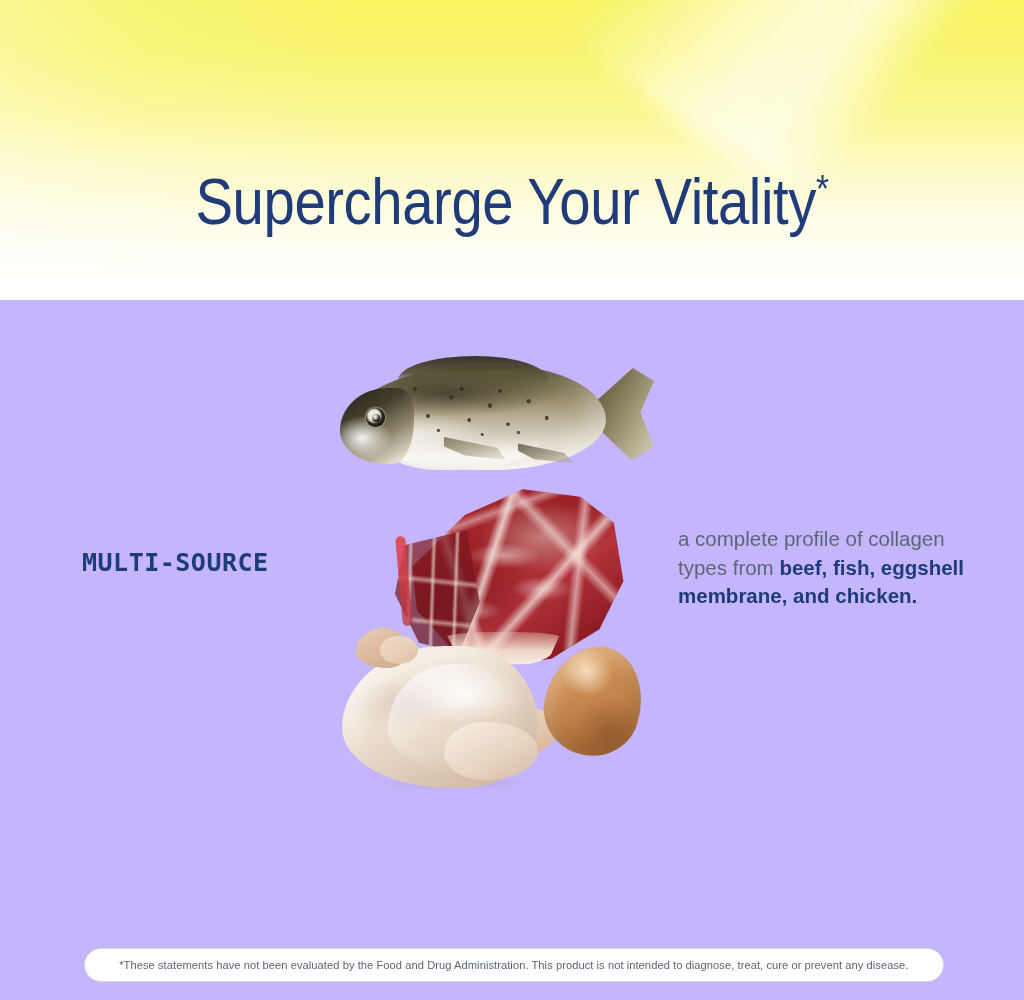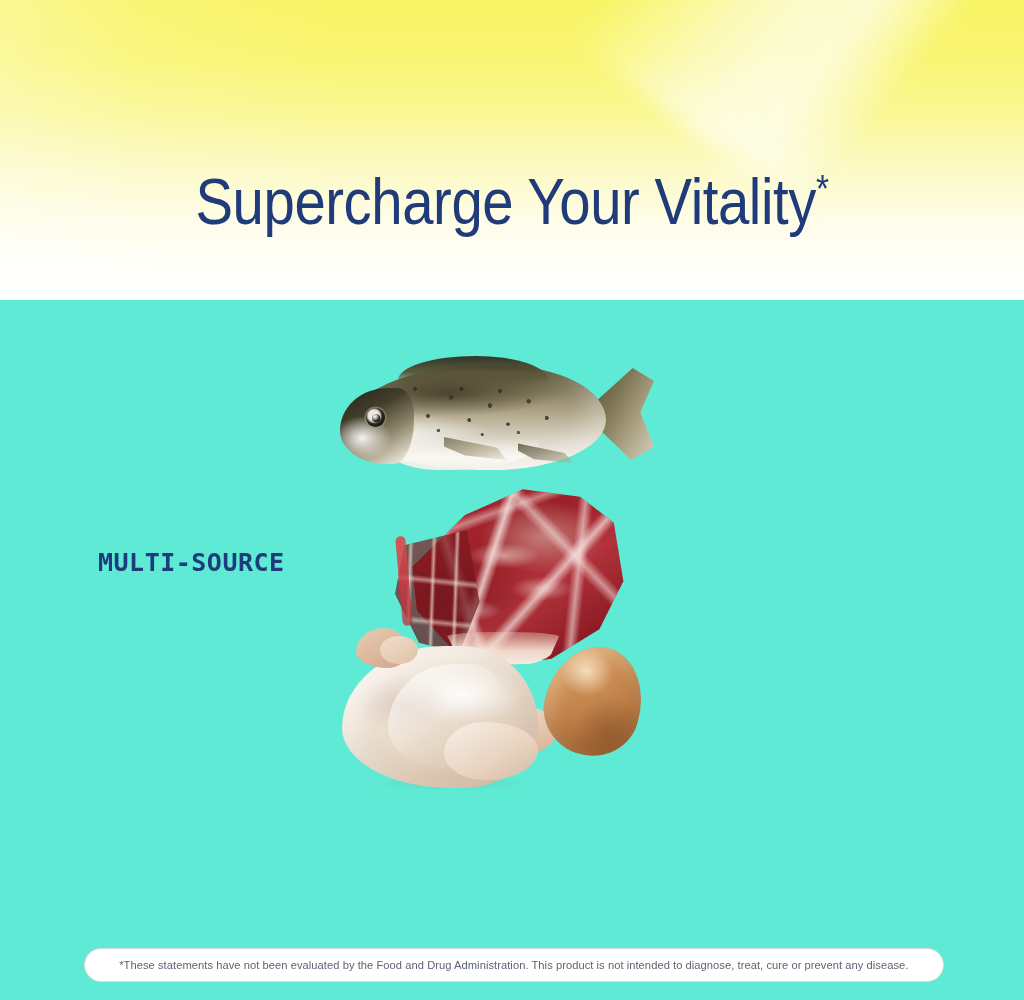--- a/index.html
+++ b/index.html
@@ -10,21 +10,21 @@
     background:#ffffff;
     position:relative;
     overflow:hidden;
   }
 
   
   #stage {
     position:relative;
     width:1024px;
     height:1000px;
-    background:#5eead4;
+    background:#c4b5fd;
     overflow:hidden;
   }
 
   
   .hero-gradient {
     position:absolute;
     left:0; top:0;
     width:1024px; height:300px;
     background:
       linear-gradient(to bottom,
@@ -400,21 +400,21 @@
     left:82px; top:546px;
     width:300px;
     z-index:12;
     color:#1f3b7a;
     font-family:"DejaVu Sans Mono", "Liberation Mono", monospace;
     font-size:25px;
     font-weight:700;
     line-height:1.38;
     letter-spacing:0.5px;
   }
-  .left-label .ll-line { display:block; white-space:pre;margin-left:16px; }
+  .left-label .ll-line { display:block; white-space:pre; }
 
   
   .right-copy {
     position:absolute;
     left:678px; top:525px;
     width:300px;
     z-index:12;
     font-family:"Liberation Sans", sans-serif;
     font-size:20.5px;
     line-height:1.40;
@@ -496,18 +496,22 @@
     <div class="egg-wrap">
       <div class="egg"></div>
     </div>
 
   </div>
 
   <div class="left-label">
     <span class="ll-line">MULTI-SOURCE</span>
   </div>
 
+  <p class="right-copy"><span>a complete profile of</span>
+    <span>collagen types from </span><b>beef,</b>
+    <b>fish, eggshell membrane,</b>
+    <b>and chicken.</b></p>
 
   <div class="disclaimer">
     <span class="disclaimer-text">*These statements have not been evaluated by the Food and Drug Administration. This product is not intended to diagnose, treat, cure or prevent any disease.</span>
   </div>
 
 </div>
 
 </body></html>

